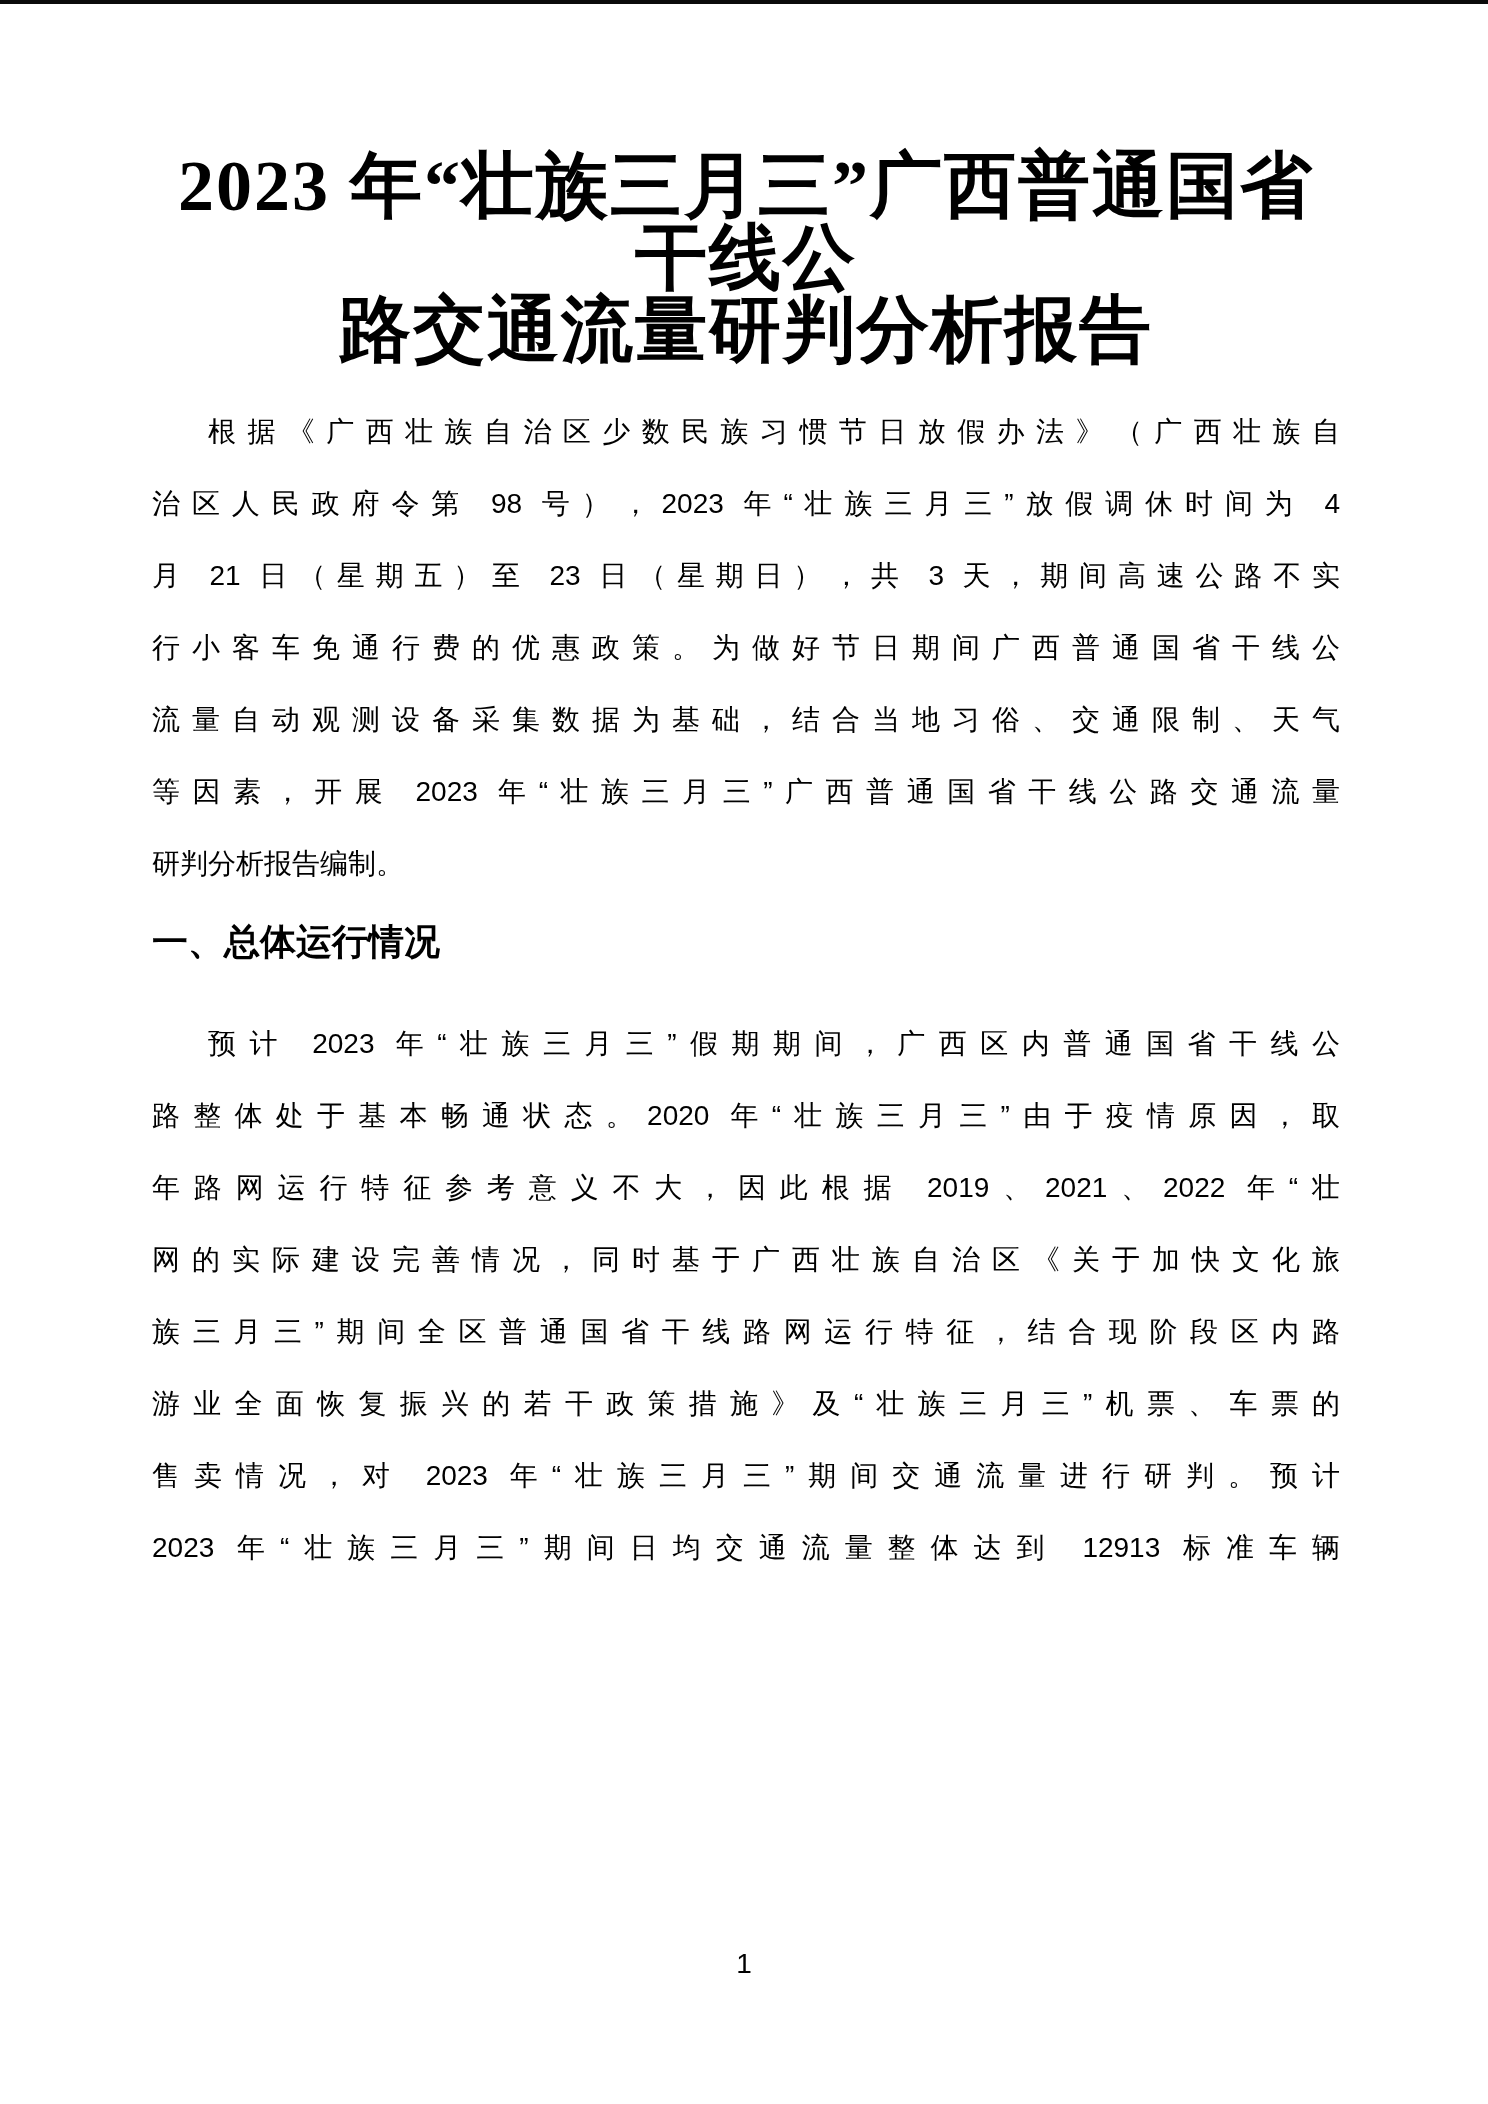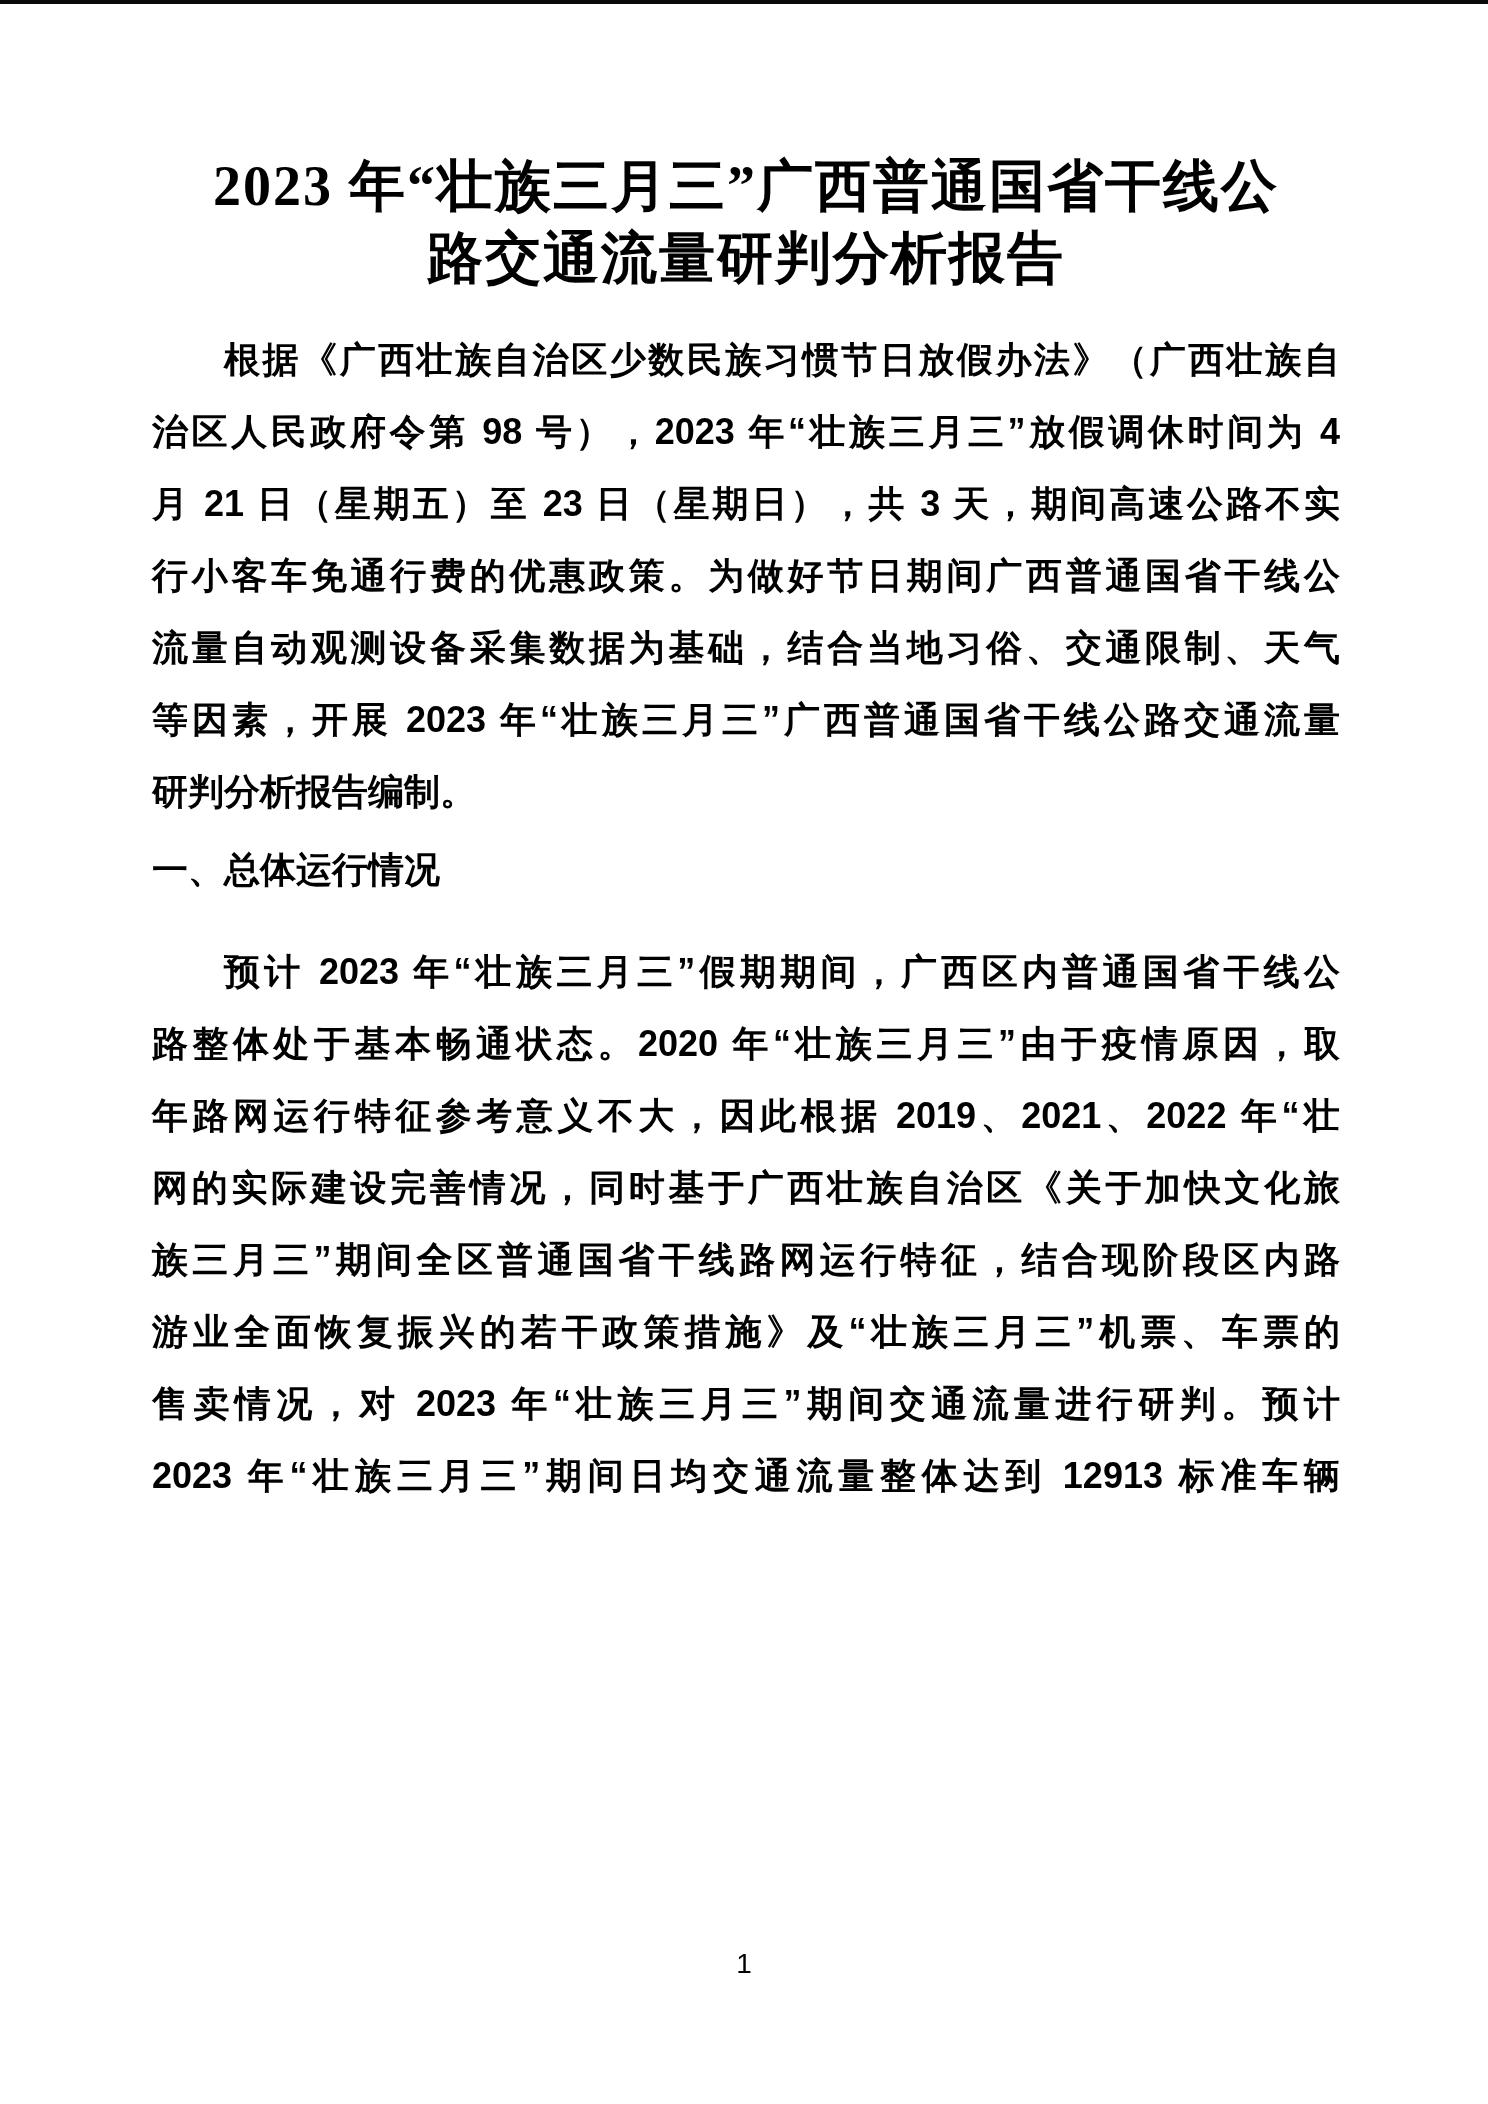--- a/index.html
+++ b/index.html
@@ -19,34 +19,33 @@
     width: 100%; height: 4px;
     background: #0a0a0a;
   }
   .content {
     padding: 150px 148px 0 152px;
   }
   .doc-title {
     margin: 0;
     font-family: "Liberation Serif", "DejaVu Serif", serif;
     font-weight: bold;
-    font-size: 56px;
+    font-size: 72px;
     line-height: 72px;
     text-align: center;
     letter-spacing: 2px;
   }
   .para { margin: 0; }
   .para1 { margin-top: 30px; }
   .para2 { margin-top: 30px; }
   .b-line {
-    font-size: 36px;
+    font-size: 28px;
     line-height: 72px;
     text-align: justify;
     text-align-last: justify;
-    font-weight: bold;
   }
   .b-line.first { text-indent: 2em; }
   .b-line.end { text-align-last: left; }
   .heading {
     margin-top: 6px;
     font-weight: bold;
     font-size: 36px;
     line-height: 72px;
   }
   .page-number {

